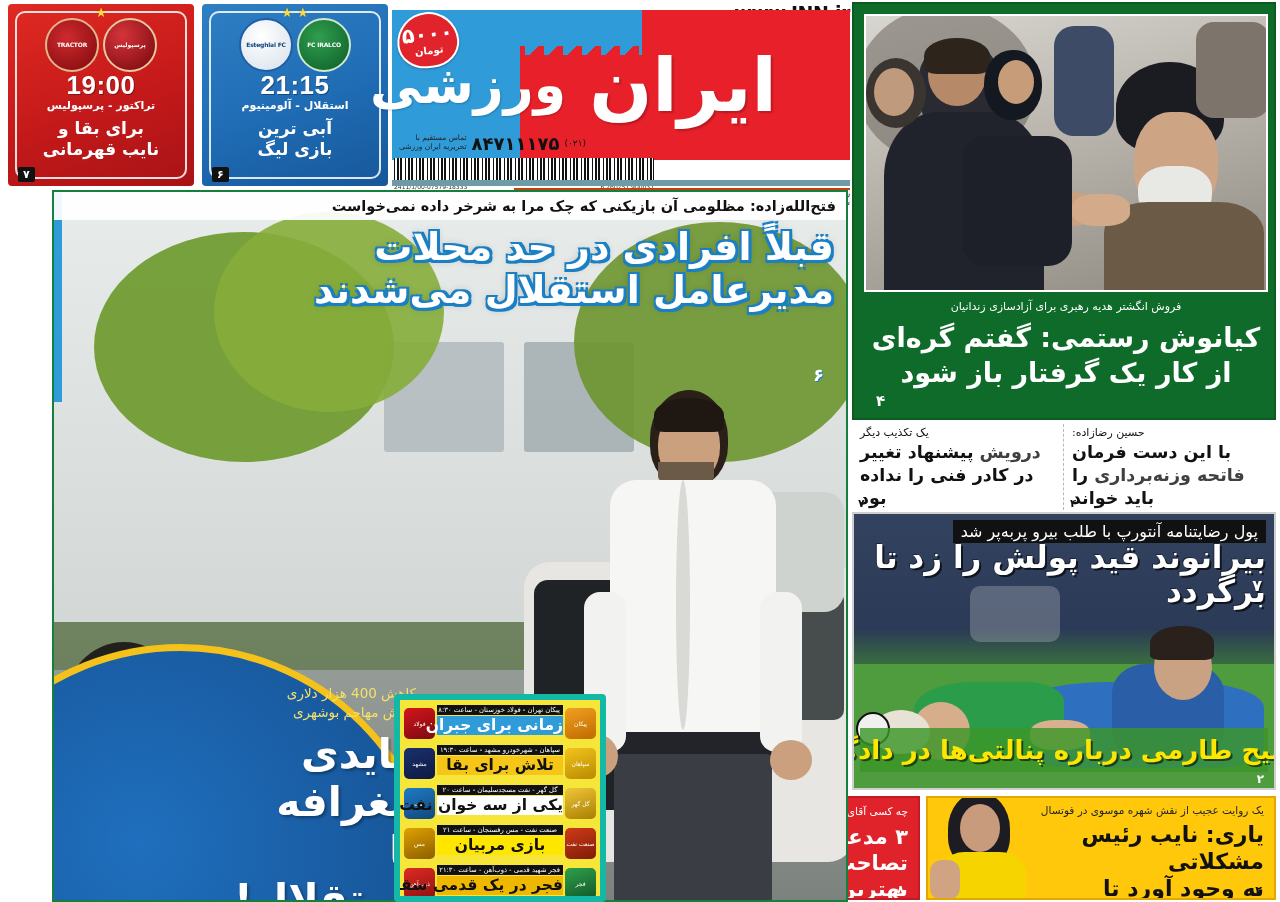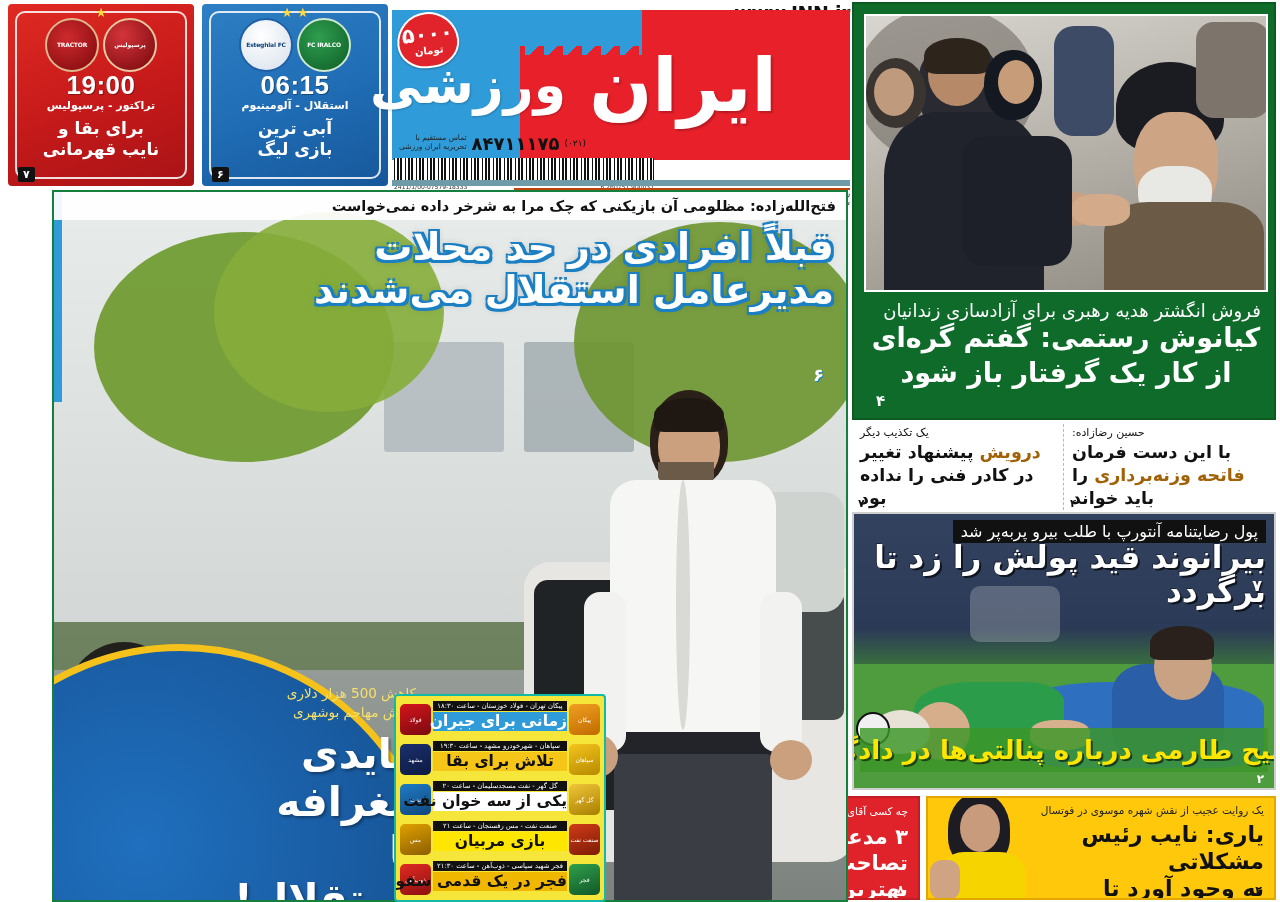--- a/index.html
+++ b/index.html
@@ -156,43 +156,43 @@
     background: #0e6b2a; border: 2px solid #0b5a22;
   }
   #green-photo {
     position: absolute; left: 10px; top: 10px; width: 404px; height: 278px;
     border: 2px solid #ffffff; overflow: hidden;
     background: linear-gradient(165deg,#d8d6d0 0%, #b9b5ad 45%, #8e8a82 100%);
   }
   .photo-scene { position: absolute; inset: 0; }
   .blob { position: absolute; border-radius: 50%; }
   #green-kicker {
-    position: absolute; left: 16px; top: 296px; width: 404px;
-    text-align: center; color: #fff; font-size: 18px; direction: rtl;
+    position: absolute; left: 10px; top: 296px; width: 404px;
+    text-align: center; color: #fff; font-size: 11px; direction: rtl;
   }
   #green-head {
     position: absolute; left: 10px; top: 316px; width: 404px;
     text-align: center; color: #fff; font-size: 27px; font-weight: bold;
     line-height: 1.30; direction: rtl;
   }
   #green-page {
     position: absolute; left: 22px; bottom: 8px;
     color: #fff; font-size: 15px; font-weight: bold;
   }
 
   
   #briefs {
     position: absolute; left: 852px; top: 424px; width: 424px; height: 86px;
     background: #ffffff; display: flex; direction: rtl;
   }
   .brief { width: 50%; padding: 2px 8px 0 8px; position: relative; direction: rtl; }
   .brief + .brief { border-right: 1px dashed #b8b8b8; }
   .brief-kicker { font-size: 11px; color: #111; text-align: left; margin-bottom: 2px; }
   .brief-head { font-size: 17.5px; font-weight: bold; color: #111; line-height: 1.3; text-align: left; }
-  .brief-head .hl { color: #a16207; }
+  .brief-head .hl { color: #404040; }
   .brief-page { position: absolute; bottom: 0; left: 6px; font-size: 11px; font-weight: bold; color: #111; }
   #brief-left .brief-kicker, #brief-left .brief-head { text-align: left; }
 
   
   #fp-panel {
     position: absolute; left: 852px; top: 512px; width: 424px; height: 278px;
     border: 2px solid #cfcfcf; overflow: hidden;
     background: linear-gradient(180deg,#33425e 0%, #2b3a56 42%, #3c7a3a 58%, #4f9b3f 100%);
   }
   #fp-kicker {
@@ -311,21 +311,21 @@
     text-shadow: 2px 2px 3px rgba(0,0,0,.35);
   }
   #cp-page { position: absolute; right: 34px; top: 246px; color: #fff; font-size: 15px; font-weight: bold; }
   #player-photo {
     position: absolute; left: 0; top: 430px; width: 250px; height: 472px; overflow: hidden;
   }
 
   
   #schedule {
     position: absolute; left: 394px; top: 694px; width: 212px; height: 208px;
-    background: #f7e63a; border: 2px solid #14b8a6; border-radius: 4px;
+    background: #f7e63a; border: 6px solid #14b8a6; border-radius: 4px;
     padding: 4px 3px; overflow: hidden;
   }
   .mrow { position: relative; height: 39px; margin-bottom: 1px; }
   .mrow .mcrest {
     position: absolute; width: 31px; height: 31px; top: 4px; border-radius: 5px;
     display: flex; align-items: center; justify-content: center;
     font-size: 6px; color: #fff; text-align: center; line-height: 1; overflow: hidden;
   }
   .mrow .mcrest.r { right: 1px; }
   .mrow .mcrest.l { left: 1px; }
@@ -387,21 +387,21 @@
       <div class="promo-inner"></div>
       <div class="stars">★ ★</div>
       <div class="crests">
         <div class="crest sepahan">
           <span class="cline">FC IRALCO</span>
         </div>
         <div class="crest esteghlal">
           <span class="cline">Esteghlal FC</span>
         </div>
       </div>
-      <div class="ptime">06:15</div>
+      <div class="ptime">21:15</div>
       <div class="pteams">استقلال - آلومینیوم</div>
       <div class="pslogan">
         <div>آبی ترین</div>
         <div>بازی لیگ</div>
       </div>
       <div class="pagenum-sq">۶</div>
     </div>
 
     <div id="masthead">
       <div id="site-url">www.INN.ir</div>
@@ -586,21 +586,21 @@
         <div class="blob" style="left:30px;top:78px;width:82px;height:96px;background:#cfa07c;border-radius:42%"></div>
         <div class="blob" style="left:-10px;top:170px;width:240px;height:300px;background:#d6343a;border-radius:40px 40px 0 0"></div>
         <div class="blob" style="left:84px;top:240px;width:46px;height:46px;background:#f3c93a;border-radius:50%;opacity:.9"></div>
 
       </div>
     </div>
 
     <div id="circle-panel"></div>
     <div id="circle-clip">
       <div id="cp-kicker">
-        <div>کاهش 500 هزار دلاری</div>
+        <div>کاهش 400 هزار دلاری</div>
         <div>ارزش مهاجم بوشهری</div>
       </div>
       <div id="cp-head">
         <div>قایدی</div>
         <div>الغرافه</div>
         <div>یا استقلال!</div>
       </div>
       <div id="cp-page">۲</div>
     </div>
   </div>
@@ -635,19 +635,19 @@
       <div class="mcrest l c-mes">مس</div>
       <div class="mtxt">
         <div class="minfo">صنعت نفت - مس رفسنجان - ساعت ۲۱</div>
         <div class="mtitle">بازی مربیان</div>
       </div>
     </div>
     <div class="mrow gold2">
       <div class="mcrest r c-fajr">فجر</div>
       <div class="mcrest l c-zobahan">ذوب‌آهن</div>
       <div class="mtxt">
-        <div class="minfo">فجر شهید سپاسی - ذوب‌آهن - ساعت ۲۱:۳۰</div>
+        <div class="minfo">فجر شهید قدمی - ذوب‌آهن - ساعت ۲۱:۳۰</div>
         <div class="mtitle">فجر در یک قدمی سقوط؟</div>
       </div>
     </div>
   </div>
 
 </div>
 
 </body></html>

